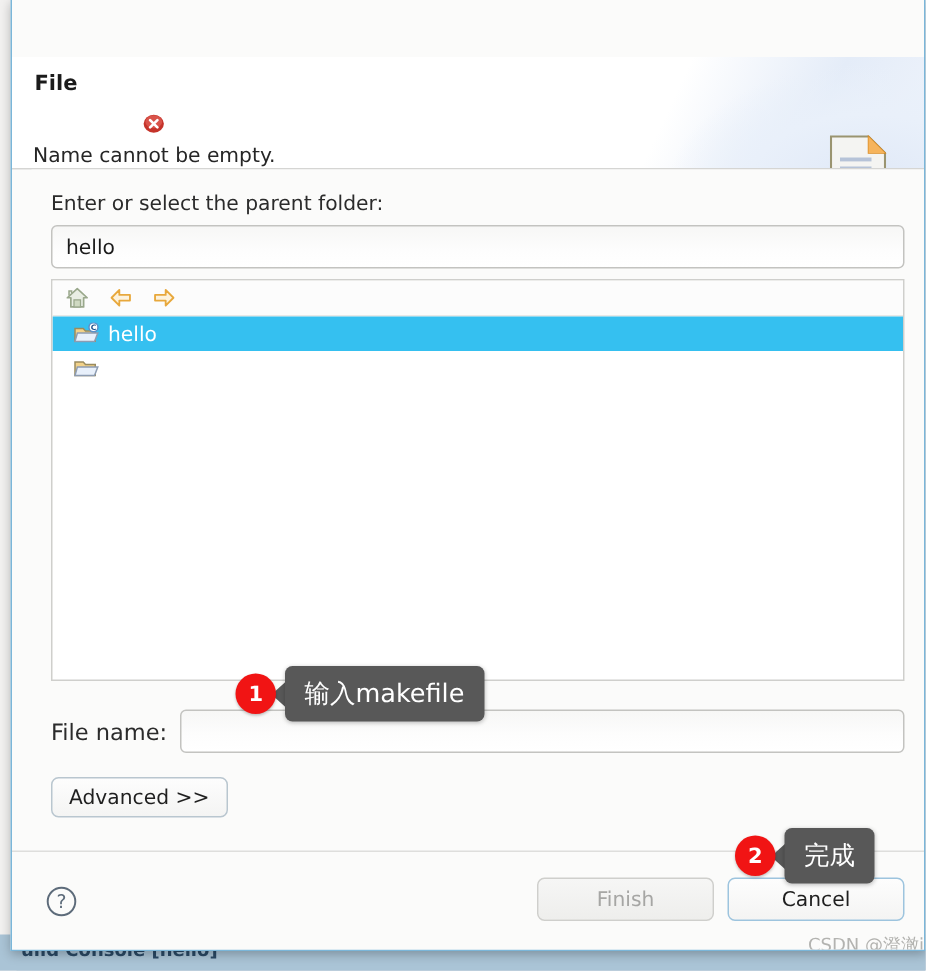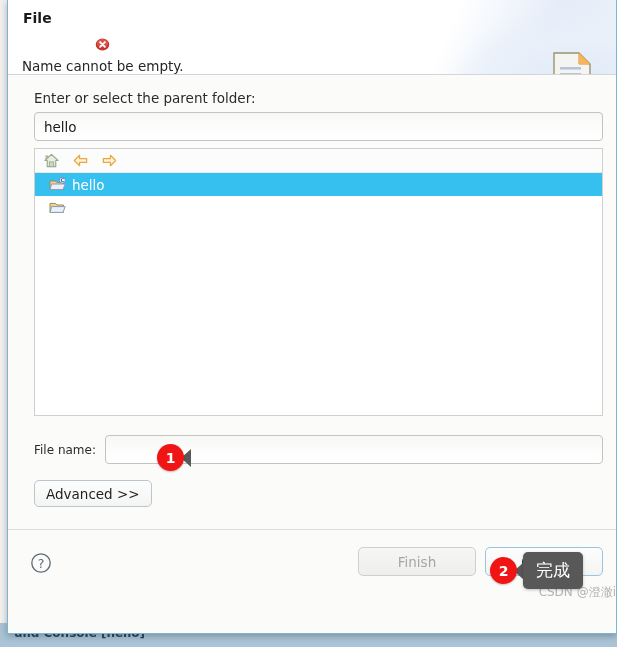--- a/index.html
+++ b/index.html
@@ -64,20 +64,21 @@
     margin-left: 13px; color: #ffffff; font-weight: bold; font-size: 13.5px;
     letter-spacing: 0.2px;
   }
 
   
   .banner {
     position: relative; height: 75px; width: 100%;
     background: #ffffff;
     border-bottom: 1px solid #d5d5d3;
     overflow: hidden;
+    margin-top: 38px;
   }
   .banner-gfx {
     position: absolute; right: 0; top: 0; width: 270px; height: 75px;
     background:
       radial-gradient(ellipse 190px 120px at 86% 118%, #dfe8f7 0%, #e9f0fa 42%, rgba(255,255,255,0) 70%),
       linear-gradient(115deg, rgba(255,255,255,0) 38%, #e4ecf8 72%, #eef3fb 100%);
   }
   .banner h2 {
     position: absolute; left: 15px; top: 10px; margin: 0;
     font-size: 14px; font-weight: bold; color: #1b1b1b;
@@ -123,21 +124,21 @@
   .tree-row {
     height: 23px; display: flex; align-items: center; gap: 6px;
     padding-left: 14px; font-size: 13.5px; color: #1b1b1b; cursor: pointer;
   }
   .tree-row.sel { background: #35c0f0; color: #ffffff; }
 
   
   .filename-row {
     display: flex; align-items: center; gap: 9px; margin-top: 19px;
   }
-  .filename-row .lbl2 { font-size: 12px; color: #2b2b2b; white-space: nowrap; }
+  .filename-row .lbl2 { font-size: 15px; color: #2b2b2b; white-space: nowrap; }
   .filename-row .txtfield { flex: 1; }
 
   .btn {
     height: 27px; padding: 0 11px;
     border: 1px solid #b9c6cf; border-radius: 5px;
     background: linear-gradient(to bottom, #fdfdfd 0%, #f4f4f3 100%);
     font-size: 13.5px; color: #1f1f1f; cursor: pointer;
     font-family: inherit;
   }
   .adv-btn { margin-top: 16px; }
@@ -295,20 +296,21 @@
       </div>
 
       <div class="watermark">CSDN @澄澈i</div>
     </div>
 
   </div>
 
   <div class="anno anno1">
     <div class="anno-badge">1</div>
     <div class="anno-arrow"></div>
+    <div class="anno-bubble">输入makefile</div>
   </div>
 
   <div class="anno anno2">
     <div class="anno-badge">2</div>
     <div class="anno-arrow"></div>
     <div class="anno-bubble">完成</div>
   </div>
 
 </div>
 

